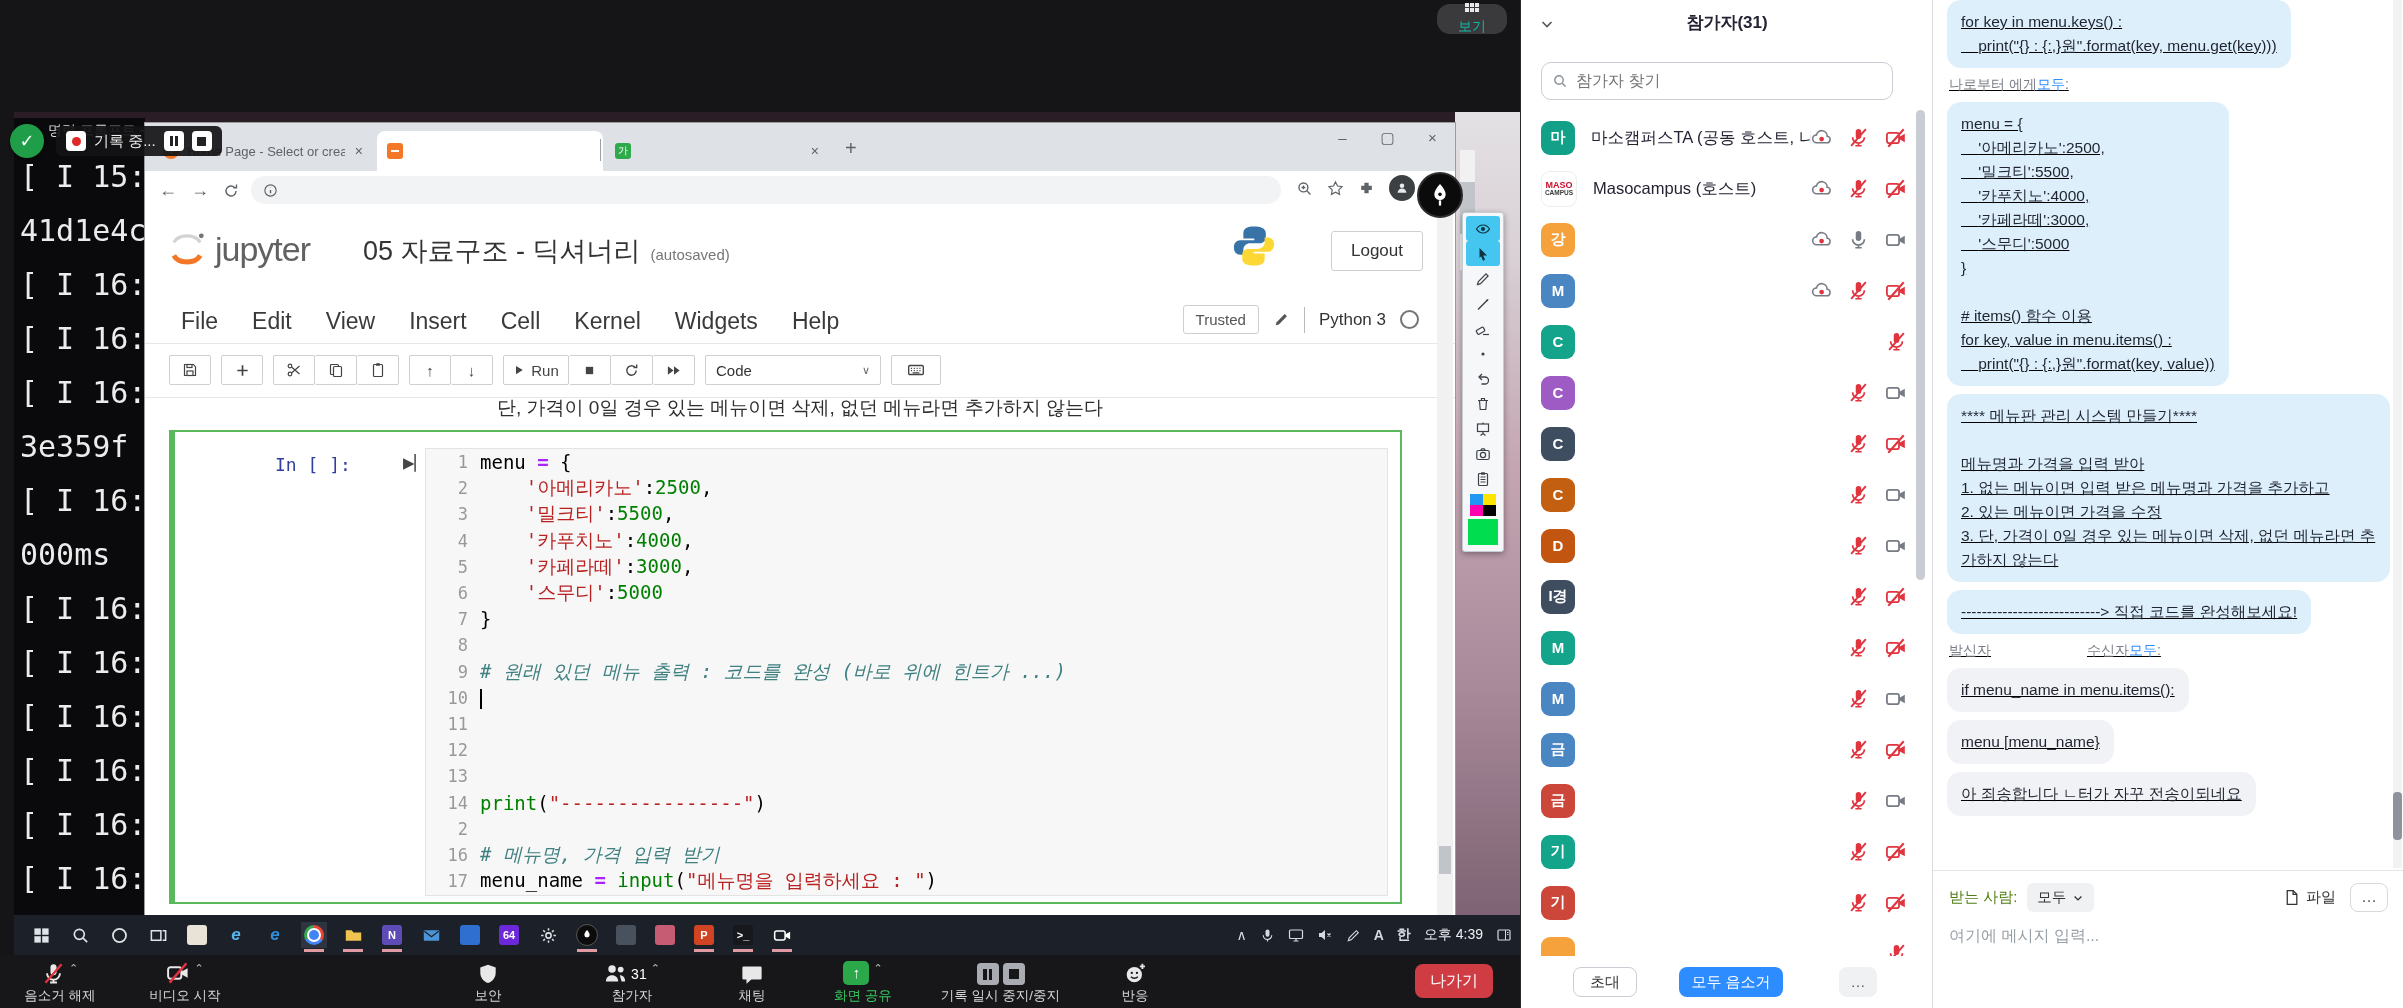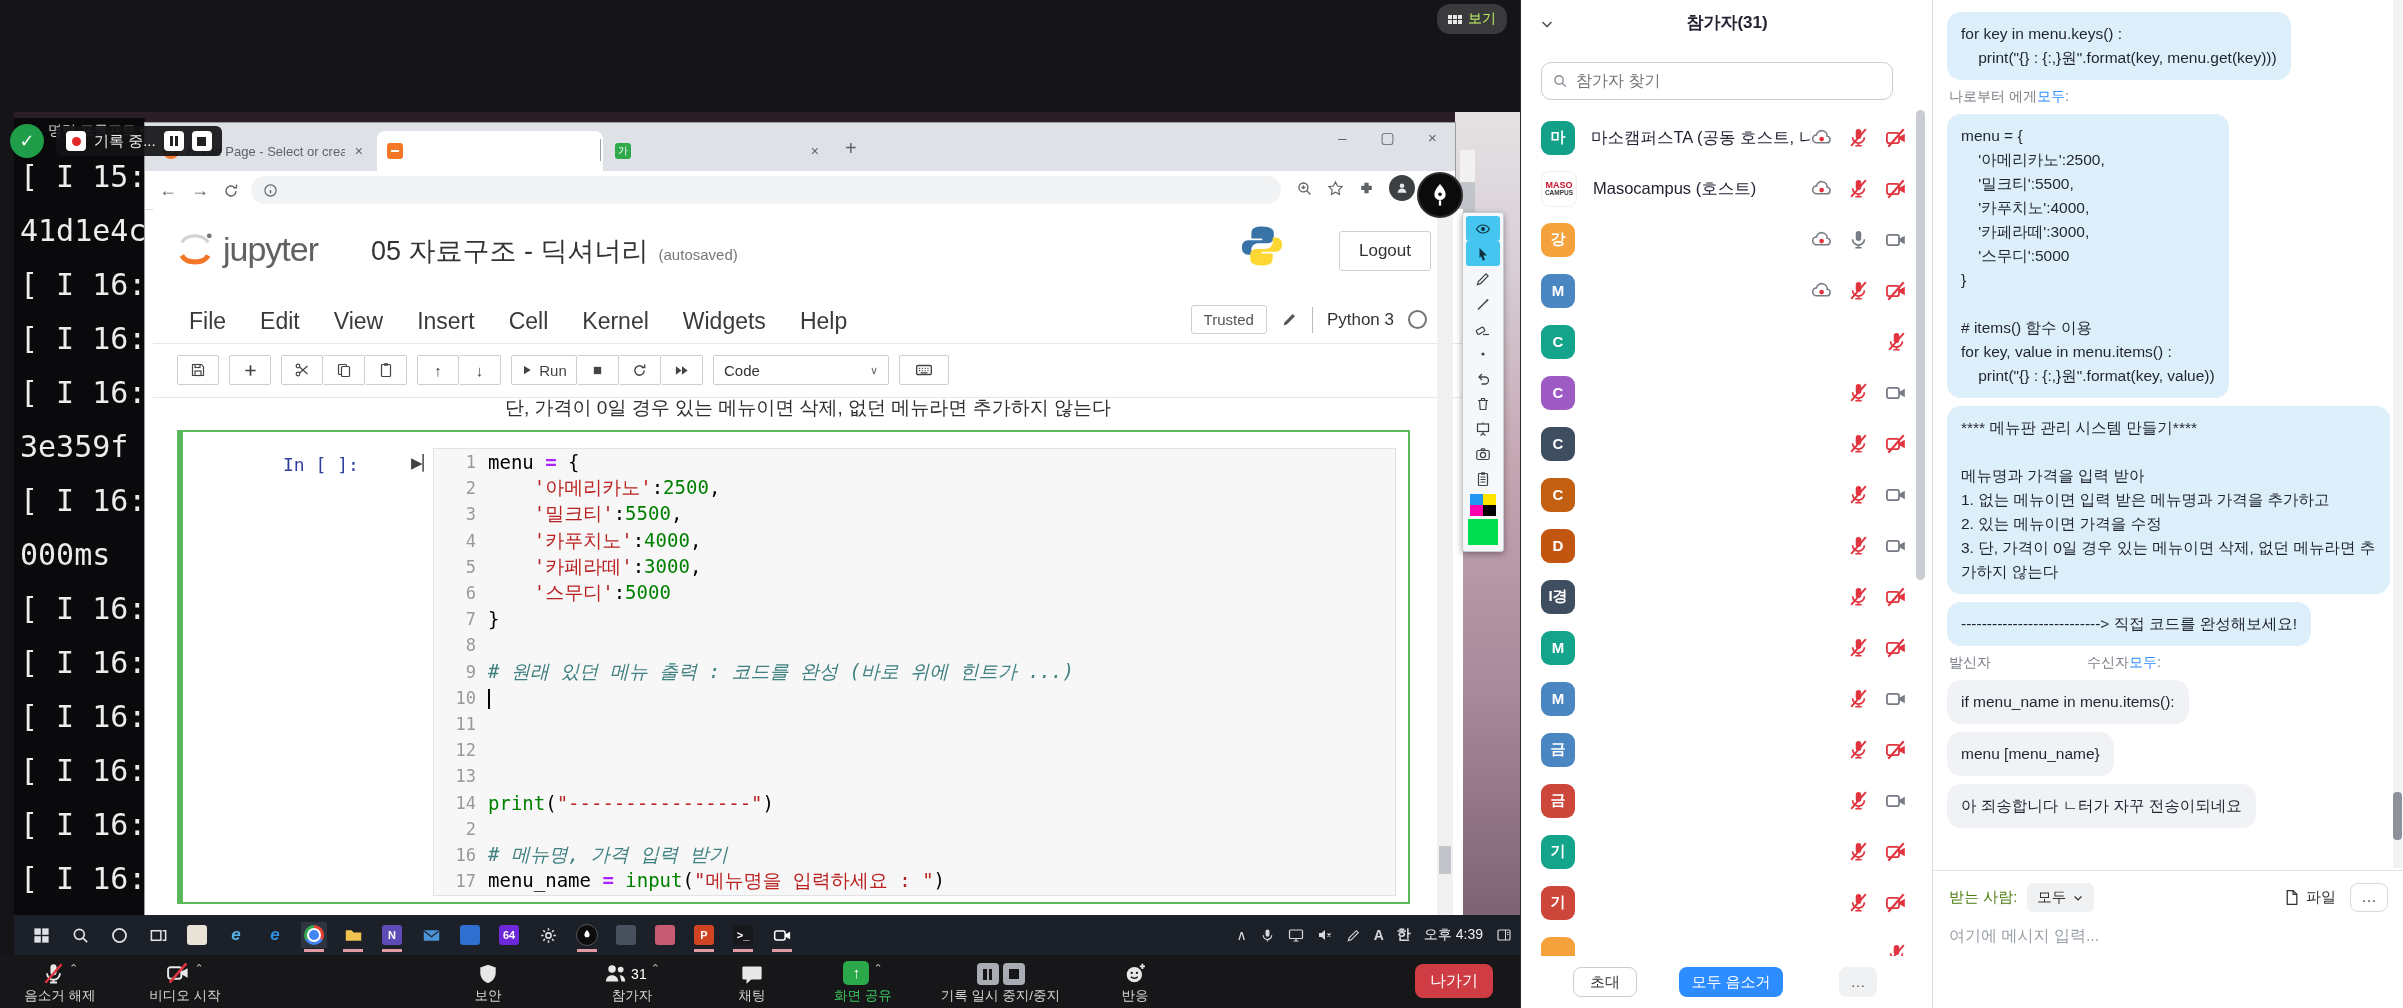--- a/index.html
+++ b/index.html
@@ -38,21 +38,21 @@
   .newtab{position:absolute;top:14px;font-size:20px;color:#5f6368;}
   .wctl{position:absolute;top:0;width:45px;height:32px;text-align:center;line-height:30px;color:#5f6368;font-size:15px;}
   .tabdiv{position:absolute;top:16px;width:1px;height:22px;background:#9aa0a6;}
   #addrbar{position:absolute;left:0;top:48px;width:100%;height:38px;background:#fff;border-bottom:1px solid #dadce0;display:flex;align-items:center;}
   #addrbar .nav{color:#5f6368;font-size:18px;margin-left:14px;}
   #urlpill{margin-left:12px;width:1030px;height:28px;background:#f1f3f4;border-radius:14px;display:flex;align-items:center;padding:0 12px;color:#5f6368;font-size:13px;box-sizing:border-box;}
   #addr-right{position:absolute;right:40px;top:4px;display:flex;gap:14px;align-items:center;color:#5f6368;}
   .avatar-chip{width:26px;height:26px;border-radius:50%;background:#3c4043;display:flex;align-items:center;justify-content:center;}
 
   
-  #notebook{position:absolute;left:8px;top:86px;width:100%;height:706px;background:#fff;overflow:hidden;}
+  #notebook{position:absolute;left:0;top:86px;width:100%;height:706px;background:#fff;overflow:hidden;}
   #nb-header{position:absolute;left:0;top:0;width:100%;height:90px;}
   #jlogo{position:absolute;left:20px;top:18px;display:flex;align-items:center;}
   #jlogo .word{font-size:34px;color:#616161;font-weight:400;letter-spacing:-1px;margin-left:6px;}
   #nb-title{position:absolute;left:218px;top:24px;font-size:27px;color:#333;}
   #nb-title .autosave{font-size:15px;color:#777;margin-left:10px;}
   #pylogo{position:absolute;left:1086px;top:14px;}
   #logout{position:absolute;left:1186px;top:22px;width:90px;height:38px;border:1px solid #cfcfcf;border-radius:3px;background:#fff;font-size:17px;color:#333;text-align:center;line-height:38px;}
   #nb-menubar{position:absolute;left:0;top:90px;width:100%;height:44px;border-bottom:1px solid #e7e7e7;display:flex;align-items:center;}
   #nb-menu{display:flex;gap:34px;margin-left:36px;font-size:23px;color:#3a3a3a;}
   #menubar-right{position:absolute;right:36px;top:6px;display:flex;align-items:center;gap:14px;}
@@ -107,21 +107,21 @@
   
   #pen-logo{left:1417px;top:172px;width:46px;height:46px;border-radius:50%;background:#0b0b0c;border:2px solid #2c2c2e;box-sizing:border-box;display:flex;align-items:center;justify-content:center;z-index:30;}
   #pen-panel{left:1462px;top:212px;width:40px;background:#f6f7f9;border:1px solid #c7ccd3;border-radius:3px;box-shadow:0 2px 6px rgba(0,0,0,.35);z-index:29;padding:3px 0;}
   .pt{width:34px;height:25px;margin:0 auto;display:flex;align-items:center;justify-content:center;color:#3c4248;border-radius:3px;}
   .pt.on{background:#45c6f0;color:#10323e;}
   #pen-grid{width:26px;height:22px;margin:3px auto;display:grid;grid-template-columns:1fr 1fr;}
   #pen-grid div{width:13px;height:11px;}
   #pen-active{width:30px;height:26px;margin:2px auto 3px;}
 
   
-  #viewbtn{left:1437px;top:4px;width:70px;height:30px;background:#3a3a3d;border-radius:13px;display:flex;align-items:center;justify-content:center;gap:6px;color:#bef264;font-size:14px;}
+  #viewbtn{left:1437px;top:4px;width:70px;height:30px;background:#3a3a3d;border-radius:13px;display:flex;align-items:center;justify-content:center;gap:6px;color:#14b8a6;font-size:14px;flex-direction:column;}
   .gridic{display:grid;grid-template-columns:repeat(3,4px);grid-gap:1px;}
   .gridic i{width:4px;height:4px;background:#e8e8e8;}
   #zbar{left:0;top:955px;width:1520px;height:53px;background:#17171a;}
   .zbtn{position:absolute;top:0;height:53px;text-align:center;color:#d6d6d6;}
   .zic{height:30px;display:flex;align-items:flex-end;justify-content:center;gap:4px;padding-top:5px;box-sizing:border-box;}
   .zlabel{font-size:13.5px;margin-top:2px;white-space:nowrap;}
   .zchev{color:#bdbdbd;font-size:11px;align-self:flex-start;margin-top:2px;}
   .zcount{color:#fff;font-size:14px;margin-bottom:3px;}
   #sharebtn .shic{width:26px;height:24px;border-radius:5px;background:#2aa84a;color:#fff;font-size:15px;font-weight:bold;line-height:24px;}
   #sharebtn .zlabel{color:#39c75f;}
@@ -147,21 +147,21 @@
   .maso .m2{color:#3a3a3a;font-size:6.5px;font-weight:bold;}
   #pscroll{position:absolute;right:8px;top:110px;width:9px;height:470px;border-radius:5px;background:#c9ccd2;}
   #pfoot{position:absolute;left:0;bottom:0;width:100%;height:52px;background:#fff;}
   .pfbtn{position:absolute;top:11px;height:30px;border-radius:8px;font-size:15px;text-align:center;box-sizing:border-box;}
   #inv{left:52px;width:64px;border:1px solid #c9cdd4;color:#333;background:#fff;line-height:28px;}
   #muteall{left:158px;width:104px;background:#2d8cff;color:#fff;line-height:30px;text-align:center;}
   #pmore{left:318px;width:38px;background:#f0f1f3;color:#555;line-height:30px;}
 
   
   #cpanel{left:1932px;top:0;width:471px;height:1008px;background:#fff;border-left:1px solid #dcdce0;}
-  #chat-scroll{position:absolute;left:0;top:0;width:100%;height:870px;overflow:hidden;padding:12px 14px;box-sizing:border-box;}
+  #chat-scroll{position:absolute;left:0;top:0;width:100%;height:870px;overflow:hidden;padding:0 14px;box-sizing:border-box;text-decoration:underline;}
   .bubble{border-radius:14px;padding:10px 14px;font-size:15.5px;line-height:24px;color:#1f2430;white-space:pre-wrap;max-width:420px;width:fit-content;margin-bottom:8px;word-break:break-word;}
   .bubble.blue{background:#ddeffb;}
   .bubble.gray{background:#f1f2f5;}
   .meta{font-size:14px;color:#7a7f87;margin:6px 2px 8px;display:flex;}
   .meta .lk{color:#2d8cff;}
   .meta .gap{width:96px;}
   #ctrack{position:absolute;right:2px;top:0;width:9px;height:868px;background:#f2f2f2;}
   #cthumb{position:absolute;right:2px;top:792px;width:9px;height:48px;background:#8e939b;border-radius:4px;}
   #compose{position:absolute;left:0;bottom:0;width:100%;height:138px;border-top:1px solid #e4e4e8;box-sizing:border-box;padding:12px 16px;}
   #crow1{display:flex;align-items:center;}

